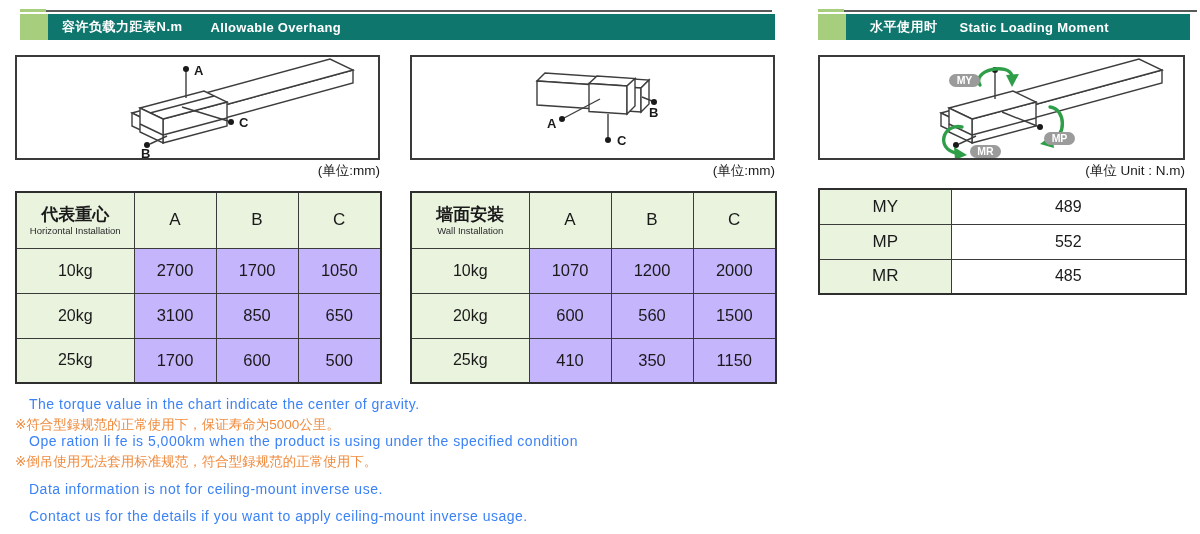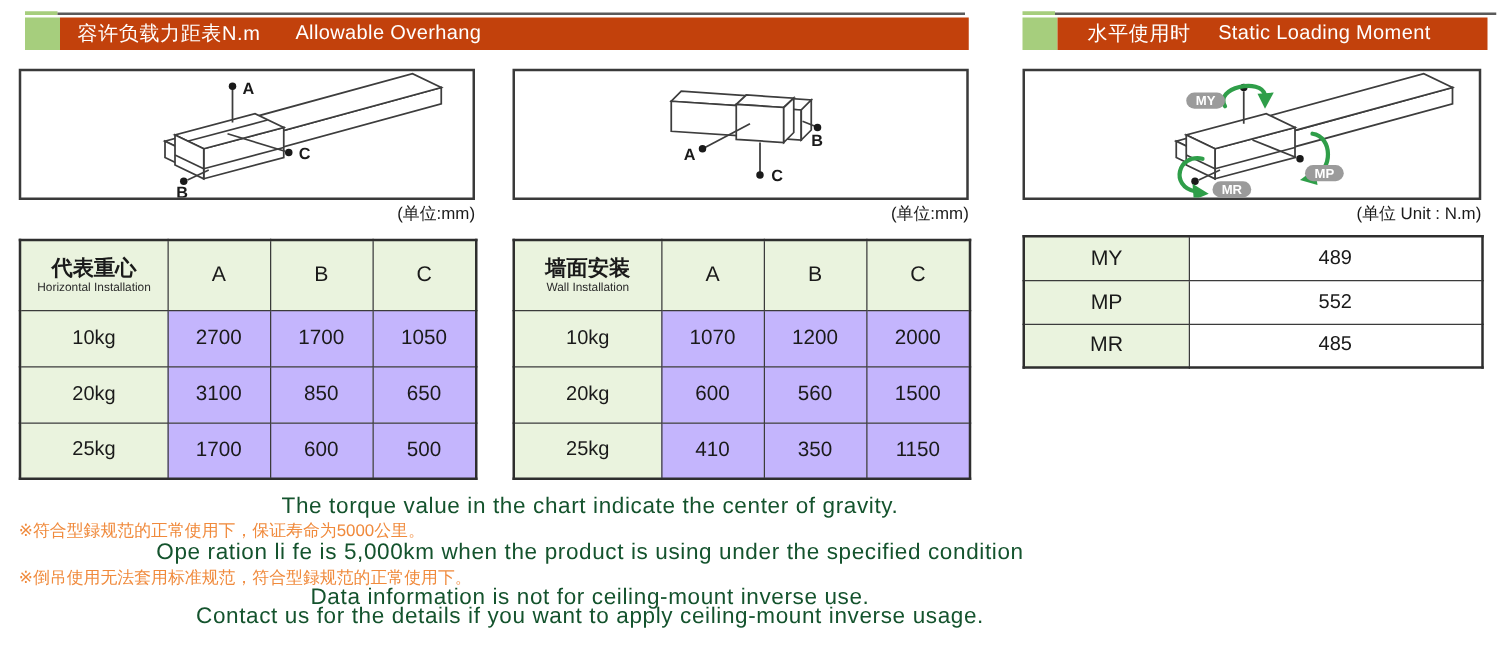--- a/index.html
+++ b/index.html
@@ -7,22 +7,22 @@
     width:1200px;height:534px;position:relative;background:#ffffff;
     font-family:"Liberation Sans","DejaVu Sans",sans-serif;
     color:#1a1a1a;overflow:hidden;
   }
   
   .rule-green{position:absolute;height:3px;background:#a6ce7d;}
   .rule-dark{position:absolute;height:2px;background:#5a5a5a;}
   
   .hdr-square{position:absolute;width:28px;height:26px;background:#a6ce7d;}
   .hdr-bar{
-    position:absolute;height:26px;background:#c2410c;color:#ffffff;
-    display:flex;align-items:center;font-weight:normal;font-size:16px;
+    position:absolute;height:26px;background:#0f766e;color:#ffffff;
+    display:flex;align-items:center;font-weight:bold;font-size:13px;
   }
   .hdr-bar .zh{margin-left:14px;letter-spacing:0.5px;}
   .hdr-bar .en{margin-left:28px;letter-spacing:0.3px;}
   
   .diagram-box{position:absolute;background:#ffffff;border:2px solid #3a3a3a;}
   .unit-label{position:absolute;font-size:13.5px;color:#1a1a1a;text-align:right;}
   
   table.spec{border-collapse:collapse;table-layout:fixed;position:absolute;background:#fff;}
   table.spec th,table.spec td{
     border:1.6px solid #3b3b3b;text-align:center;vertical-align:middle;padding:0;
@@ -33,22 +33,22 @@
   .hd-en{font-size:9.5px;font-weight:normal;color:#2a2a2a;line-height:11px;}
   .col-hd{font-size:17px;font-weight:normal;}
   .load-cell{font-size:16px;font-weight:normal;}
   .val-cell{font-size:16.5px;background:#c4b5fd;}
   .mom-label{font-size:17px;}
   .mom-val{font-size:16px;background:#ffffff;}
   
   .notes{position:absolute;left:15px;top:396px;width:900px;}
   .note-zh{color:#f08a3c;font-size:13.5px;line-height:17px;}
   .note-zh.g{margin-top:4px;}
-  .note-en{color:#14532d;font-size:18px;line-height:16px;padding-left:14px;letter-spacing:0.5px;text-align:center;}
-  .note-en.tight{line-height:14.5px;}
+  .note-en{color:#3b82f6;font-size:14px;line-height:16px;padding-left:14px;letter-spacing:0.5px;}
+  .note-en.tight{line-height:14.5px;margin-top:12px;}
   
   svg{display:block;}
   .ln{stroke:#3d3d3d;stroke-width:1.4;fill:none;}
   .face{stroke:#3d3d3d;stroke-width:1.4;fill:#ffffff;}
   .dot{fill:#1a1a1a;stroke:none;}
   .ptlabel{font-family:"Liberation Sans","DejaVu Sans",sans-serif;font-size:13px;font-weight:bold;fill:#1a1a1a;}
   .garrow{stroke:#2f9e49;stroke-width:3.4;fill:none;stroke-linecap:round;}
   .ghead{fill:#2f9e49;stroke:none;}
   .pill{fill:#9b9b9b;stroke:none;}
   .pilltext{font-family:"Liberation Sans","DejaVu Sans",sans-serif;font-size:10.5px;font-weight:bold;fill:#ffffff;text-anchor:middle;}

